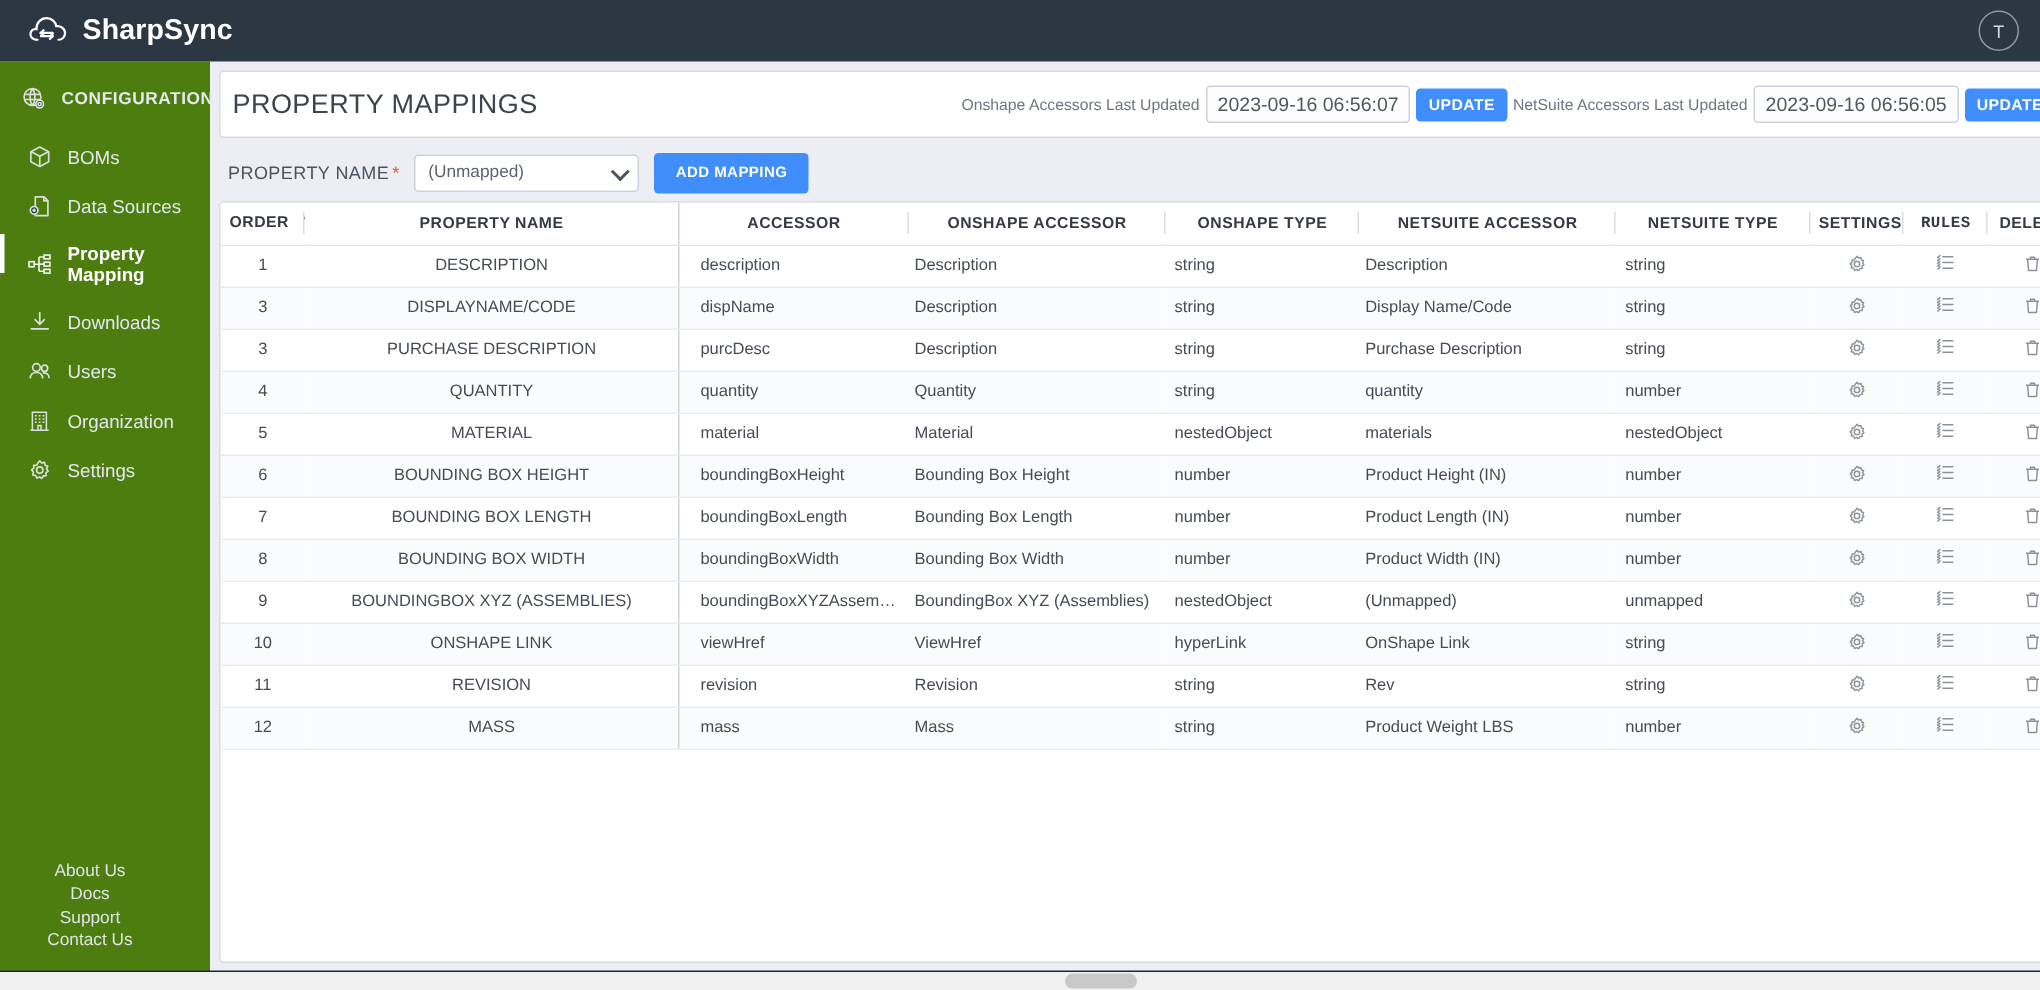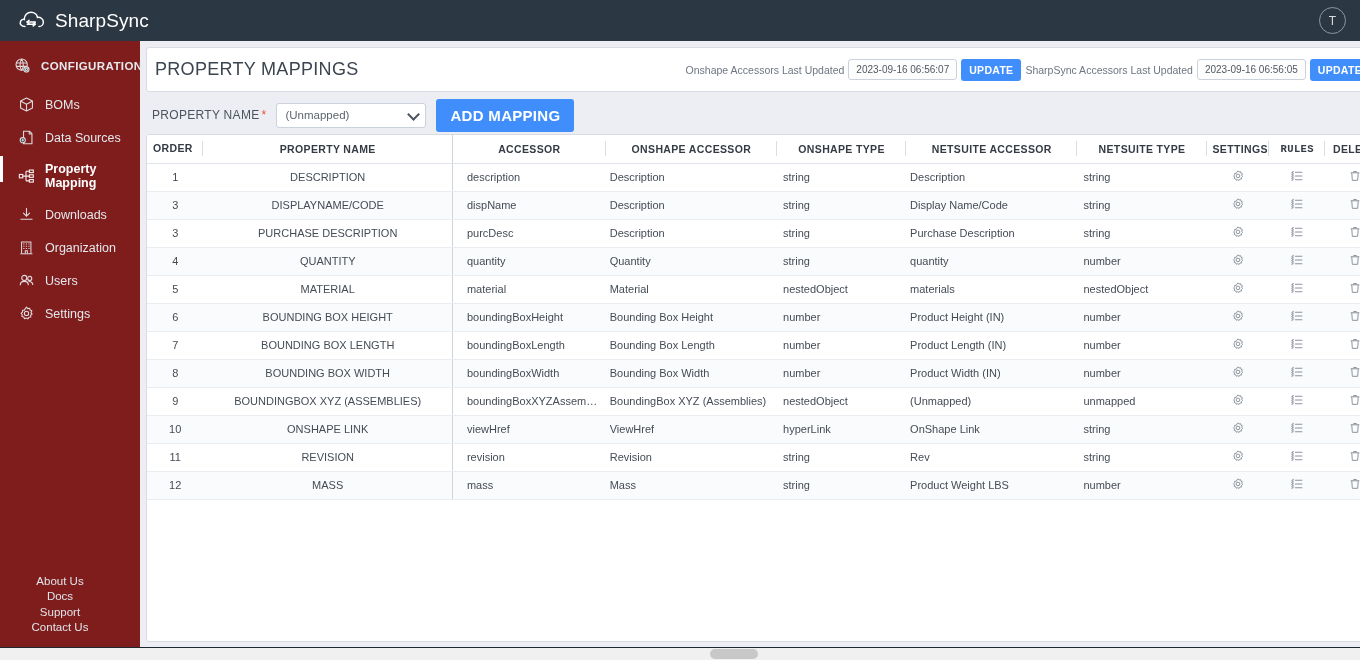--- a/index.html
+++ b/index.html
@@ -15,36 +15,36 @@
   .topbar {
     position: absolute; top: 0; left: 0;
     width: 1360px; height: 41px;
     background: #2b3743;
     display: flex; align-items: center;
     z-index: 5;
   }
   .brand { display: flex; align-items: center; gap: 9px; padding-left: 18px; }
   .brand-logo { width: 28px; height: 24px; display:block; }
   .brand-name {
-    color: #ffffff; font-size: 19px; font-weight: normal;
+    color: #ffffff; font-size: 19px; font-weight: bold;
     letter-spacing: .1px;
   }
   .avatar-wrap { margin-left: auto; padding-right: 14px; }
   .avatar {
     width: 27px; height: 27px; border-radius: 50%;
     border: 1px solid #8d98a3;
     color: #d7dce1; font-size: 12px;
     display: flex; align-items: center; justify-content: center;
   }
 
   
   .sidebar {
     position: absolute; top: 41px; left: 0;
     width: 140px; height: 607px;
-    background: #7f1d1d;
+    background: #4d7c0f;
     color: #e6eaee;
     z-index: 4;
   }
   .side-section {
     display: flex; align-items: center; gap: 10px;
     padding: 16px 0 14px 14px;
     font-size: 11.5px; font-weight: bold; letter-spacing: .4px;
   }
   .side-item {
     position: relative;
@@ -85,21 +85,21 @@
     margin-bottom: 4px;
   }
   .page-title {
     font-size: 18px; color: #3c4450; letter-spacing: .3px;
   }
   .hdr-right { margin-left: auto; display: flex; align-items: center; gap: 4px; }
   .hdr-label { font-size: 10.5px; color: #6e7682; }
   .ts-box {
     border: 1px solid #ccd2db; border-radius: 3px;
     background: #fdfdfe;
-    font-size: 10px; color: #50585f;
+    font-size: 13px; color: #50585f;
     padding: 4px 7px;
   }
   .btn-blue {
     background: #3f8efc; color: #fff;
     border: none; border-radius: 3px;
     font-size: 10.5px; font-weight: bold; letter-spacing: .3px;
     padding: 5px 8px; cursor: pointer;
     font-family: inherit;
   }
 
@@ -123,21 +123,21 @@
   }
   .chev {
     position: absolute; right: 7px; top: 50%;
     width: 9px; height: 9px; margin-top: -5px;
     border-right: 2px solid #4a525c; border-bottom: 2px solid #4a525c;
     transform: rotate(45deg);
   }
   .btn-add {
     background: #3f8efc; color: #fff;
     border: none; border-radius: 3px;
-    font-size: 15px; font-weight: bold; letter-spacing: .3px;
+    font-size: 10px; font-weight: bold; letter-spacing: .3px;
     padding: 8px 14px; cursor: pointer;
     font-family: inherit;
   }
 
   
   .table-card {
     height: 508px;
     overflow: hidden;
     position: relative;
   }
@@ -279,40 +279,40 @@
         <svg viewBox="0 0 20 20" fill="none" stroke="#e6eaee" stroke-width="1.3" stroke-linecap="round">
           <path d="M10 2.8 V11.6 M6.4 8.4 L10 12 L13.6 8.4"></path>
           <path d="M3.4 15.6 H16.6"></path>
         </svg>
       </span>
       <span>Downloads</span>
     </div>
 
     <div class="side-item">
       <span class="ico">
+        <svg viewBox="0 0 20 20" fill="none" stroke="#e6eaee" stroke-width="1.3">
+          <circle cx="7.4" cy="7" r="3"></circle>
+          <path d="M2.6 15.6 C2.6 12.3 4.8 11 7.4 11 C10 11 12.2 12.3 12.2 15.6"></path>
+          <circle cx="13.8" cy="7.6" r="2.4"></circle>
+          <path d="M12.4 11.3 C15.2 11 17.4 12.3 17.4 15.4"></path>
+        </svg>
+      </span>
+      <span>Users</span>
+    </div>
+
+    <div class="side-item">
+      <span class="ico">
         <svg viewBox="0 0 20 20" fill="none" stroke="#e6eaee" stroke-width="1.2">
           <path d="M4.2 17.2 V3.4 H15.2 V17.2"></path>
           <path d="M2.8 17.4 H17"></path>
           <path d="M6.2 6 H7.6 M9.2 6 H10.6 M12.2 6 H13.6 M6.2 8.6 H7.6 M9.2 8.6 H10.6 M12.2 8.6 H13.6 M6.2 11.2 H7.6 M9.2 11.2 H10.6 M12.2 11.2 H13.6"></path>
           <path d="M8.6 17.2 V13.8 H11 V17.2"></path>
         </svg>
       </span>
       <span>Organization</span>
-    </div>
-
-    <div class="side-item">
-      <span class="ico">
-        <svg viewBox="0 0 20 20" fill="none" stroke="#e6eaee" stroke-width="1.3">
-          <circle cx="7.4" cy="7" r="3"></circle>
-          <path d="M2.6 15.6 C2.6 12.3 4.8 11 7.4 11 C10 11 12.2 12.3 12.2 15.6"></path>
-          <circle cx="13.8" cy="7.6" r="2.4"></circle>
-          <path d="M12.4 11.3 C15.2 11 17.4 12.3 17.4 15.4"></path>
-        </svg>
-      </span>
-      <span>Users</span>
     </div>
 
     <div class="side-item">
       <span class="ico">
         <svg viewBox="0 0 20 20" fill="none" stroke="#e6eaee" stroke-width="1.3" stroke-linejoin="round">
           <path d="M10 2.6 L11.5 4.3 L13.7 3.8 L14.2 6 L16.3 6.9 L15.3 8.9 L16.6 10.7 L14.8 12 L15 14.2 L12.8 14.4 L11.6 16.3 L9.7 15.3 L7.7 16.1 L6.8 14.1 L4.6 13.6 L5 11.4 L3.6 9.7 L5.3 8.4 L5.3 6.2 L7.5 6.1 L8.6 4.2 Z"></path>
           <circle cx="10" cy="9.9" r="2.5"></circle>
         </svg>
       </span>
       <span>Settings</span>
@@ -327,21 +327,21 @@
   </div>
 
   <div class="main">
 
     <div class="card header-card">
       <div class="page-title">PROPERTY MAPPINGS</div>
       <div class="hdr-right">
         <span class="hdr-label">Onshape Accessors Last Updated</span>
         <span class="ts-box">2023-09-16 06:56:07</span>
         <button class="btn-blue">UPDATE</button>
-        <span class="hdr-label">SharpSync Accessors Last Updated</span>
+        <span class="hdr-label">NetSuite Accessors Last Updated</span>
         <span class="ts-box">2023-09-16 06:56:05</span>
         <button class="btn-blue">UPDATE</button>
       </div>
     </div>
 
     <div class="filterbar">
       <span class="filter-label">
         <span>PROPERTY NAME</span><span class="req">*</span>
       </span>
       <div class="select-box">

